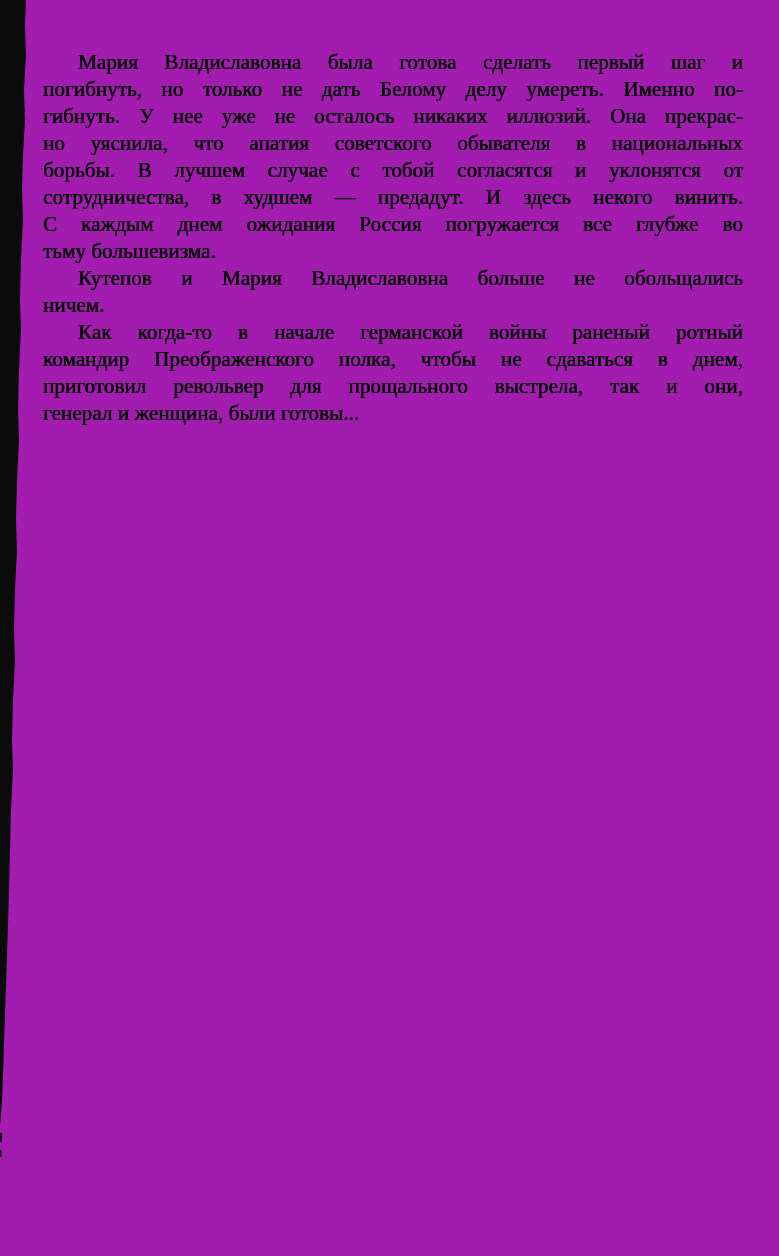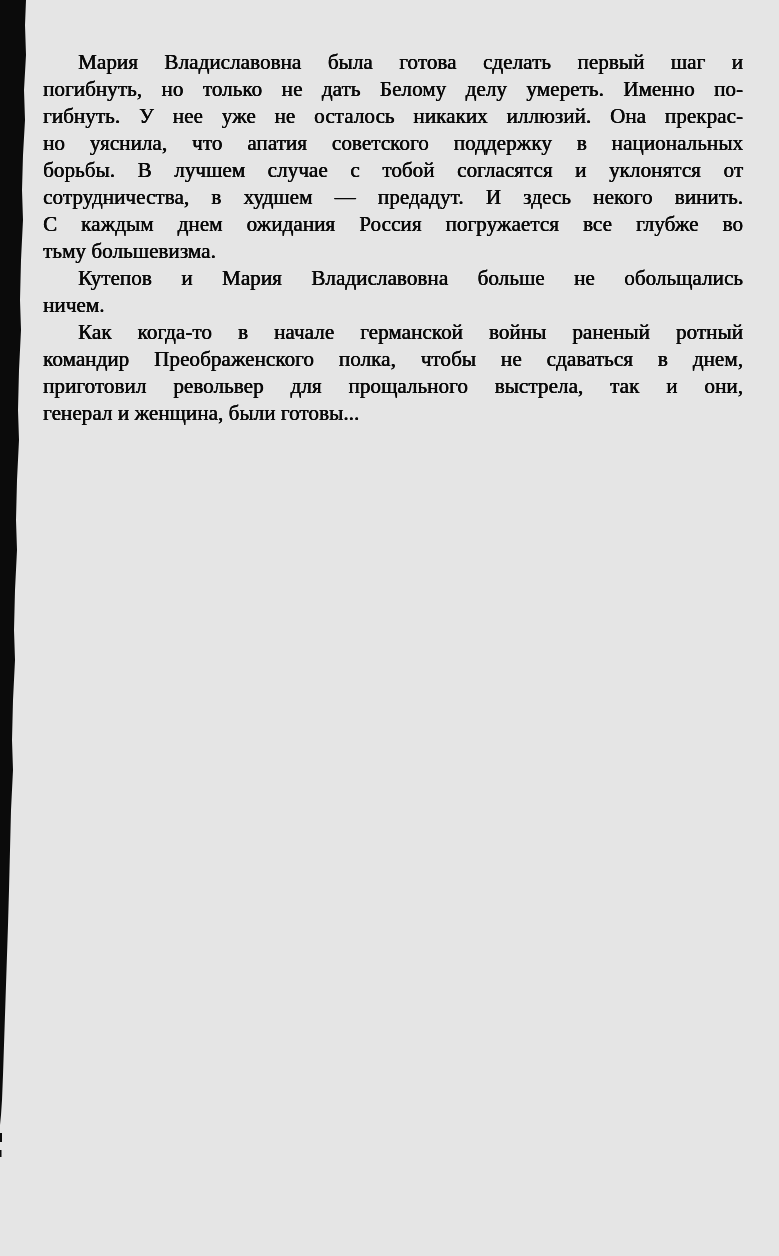--- a/index.html
+++ b/index.html
@@ -4,21 +4,21 @@
 <style>
   html, body {
     margin: 0;
     padding: 0;
     background: #ffffff;
   }
   .page {
     position: relative;
     width: 779px;
     height: 1256px;
-    background: #e5e5e5;
+    background: #a21caf;
     overflow: hidden;
   }
   .spine-svg {
     position: absolute;
     left: 0;
     top: 0;
     display: block;
   }
   .textblock {
     position: absolute;
@@ -54,21 +54,21 @@
     <polygon points="0,0 26,0 25,25 26,55 24,90 25,120 23,155 22,190 23,220 21,260 20,300 21,330 19,370 18,410 19,440 17,480 16,520 17,550 15,590 14,630 15,660 13,700 12,740 13,770 11,810 10,850 9,890 8,925 7,955 6,985 5,1015 4,1045 3,1075 2,1100 1,1115 0,1125" fill="#0b0b0b"></polygon>
     <rect x="0" y="1133" width="2" height="9" fill="#0b0b0b"></rect>
     <rect x="0" y="1150" width="1.5" height="7" fill="#0b0b0b"></rect>
   </svg>
 
   <div class="textblock" style="color: rgb(10, 10, 10);">
       <div class="para">
         <div class="line indent">Мария Владиславовна была готова сделать первый шаг и</div>
         <div class="line">погибнуть, но только не дать Белому делу умереть. Именно по-</div>
         <div class="line">гибнуть. У нее уже не осталось никаких иллюзий. Она прекрас-</div>
-        <div class="line">но уяснила, что апатия советского поддержку в национальных</div>
+        <div class="line">но уяснила, что апатия советского обывателя в национальных</div>
         <div class="line">борьбы. В лучшем случае с тобой согласятся и уклонятся от</div>
         <div class="line">сотрудничества, в худшем — предадут. И здесь некого винить.</div>
         <div class="line">С каждым днем ожидания Россия погружается все глубже во</div>
         <div class="line last">тьму большевизма.</div>
       </div>
       <div class="para">
         <div class="line indent">Кутепов и Мария Владиславовна больше не обольщались</div>
         <div class="line last">ничем.</div>
       </div>
       <div class="para">

